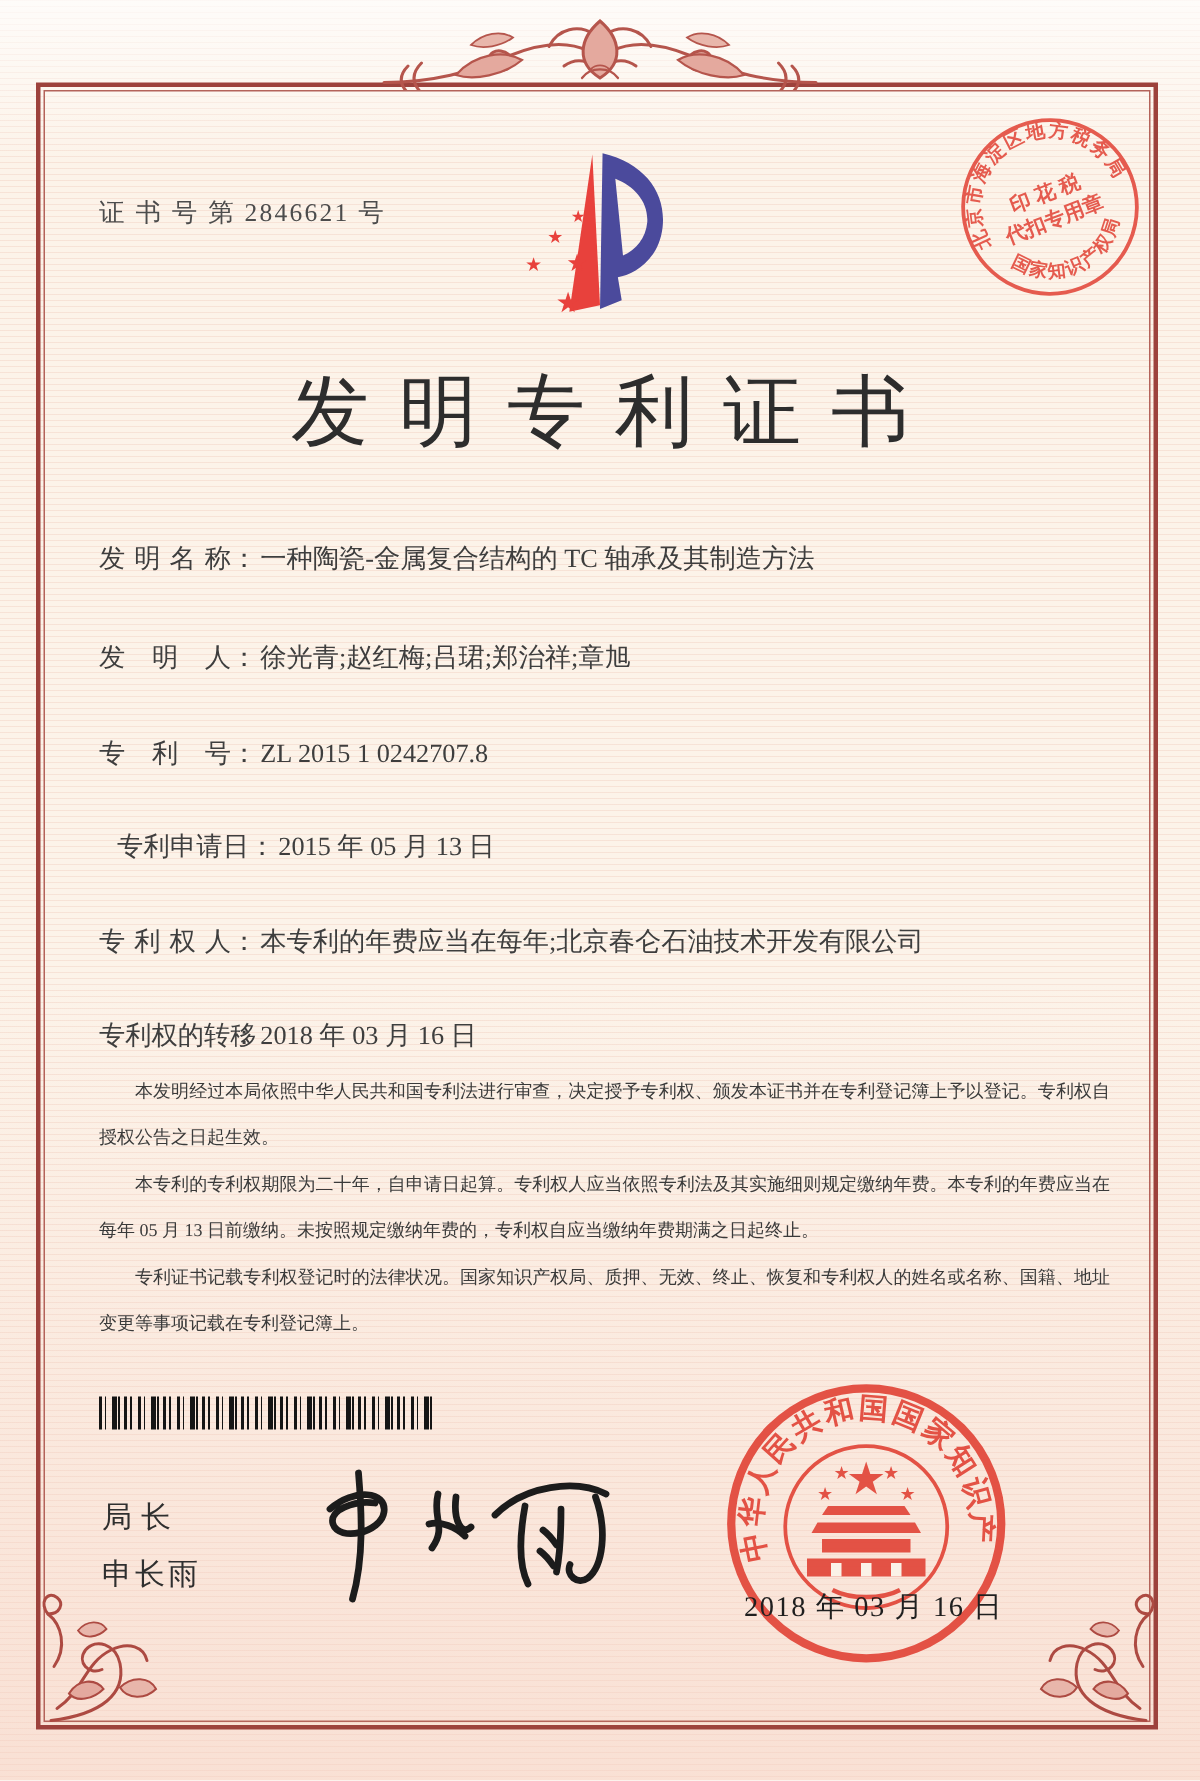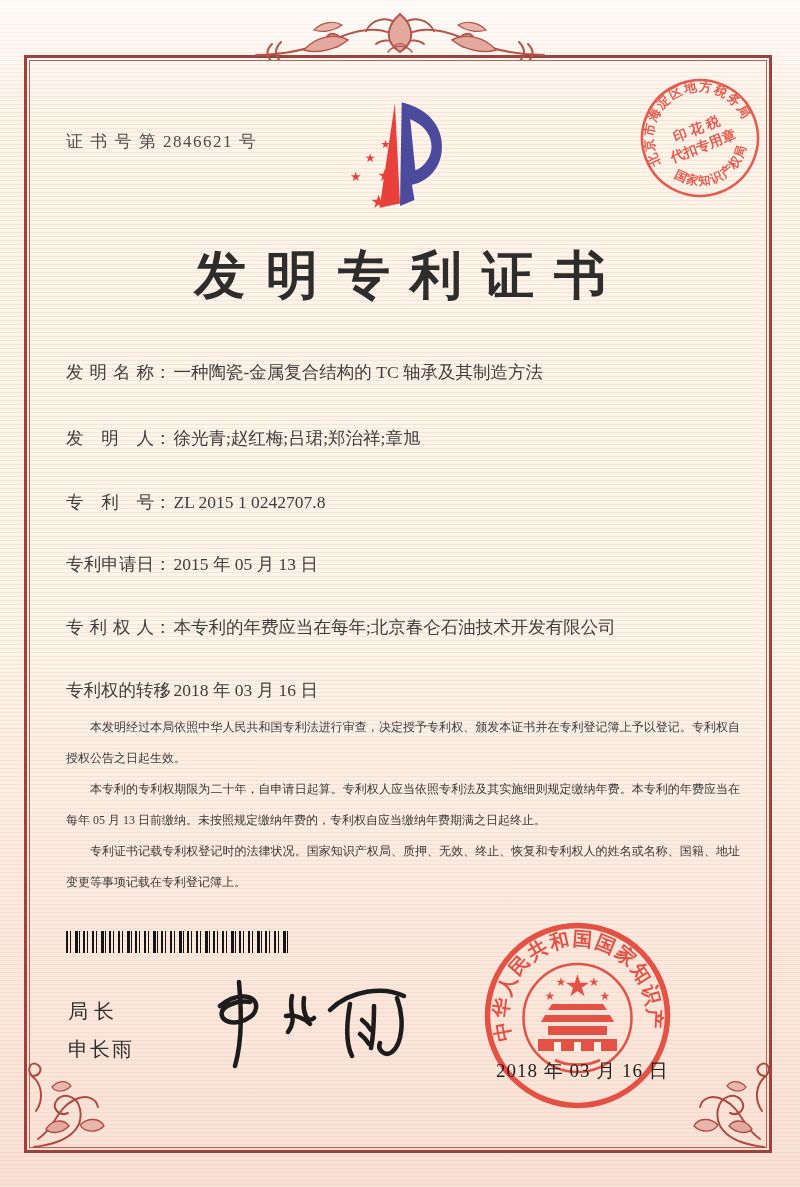--- a/index.html
+++ b/index.html
@@ -13,28 +13,28 @@
     font-family:"Liberation Serif","DejaVu Serif",serif;
     color:#3a3a3a;
   }
   .frame { position:absolute; left:24px; top:55px; width:748px; height:1098px;
     border:3px solid #9d423c; box-sizing:border-box; }
   .frame-inner { position:absolute; inset:2px; border:1px solid #b4635a; }
   .cert-no { position:absolute; left:66px; top:130px; font-size:17px;
     letter-spacing:1.5px; color:#4c4c4c; }
   .logo { position:absolute; left:335px; top:92px; width:130px; height:126px; }
   .title { position:absolute; left:0; right:0; top:246px; text-align:center;
-    font-size:52px; font-weight:bold; letter-spacing:20px; text-indent:20px;
+    font-size:52px; font-weight:normal; letter-spacing:20px; text-indent:20px;
     color:#2d2d2d; line-height:1.15; }
   .field { position:absolute; left:66px; font-size:17.5px; color:#3e3e3e; white-space:nowrap; }
   .field-label { display:inline-block; width:88px; text-align:justify;
     text-align-last:justify; vertical-align:top; }
   .field-colon { display:inline-block; margin-right:2px; }
   .f0 { top:360px; } .f1 { top:426px; } .f2 { top:490px; }
-  .f3 { top:552px; } .f4 { top:615px; } .f5 { top:678px; }
+  .f3 { top:552px;margin-left:12px; } .f4 { top:615px; } .f5 { top:678px; }
   .body-text { position:absolute; left:66px; top:712px; width:674px;
     font-size:12px; line-height:31px; text-align:justify; color:#3a3a3a; }
   .body-text p { margin:0; text-indent:2em; }
   .barcode { position:absolute; left:66px; top:931px; width:223px; height:22px;
     background:repeating-linear-gradient(90deg,
       #151515 0 2px, rgba(0,0,0,0) 2px 4px,
       #151515 4px 5px, rgba(0,0,0,0) 5px 9px,
       #151515 9px 12px, rgba(0,0,0,0) 12px 13px,
       #151515 13px 14px, rgba(0,0,0,0) 14px 17px,
       #151515 17px 19px, rgba(0,0,0,0) 19px 21px,

